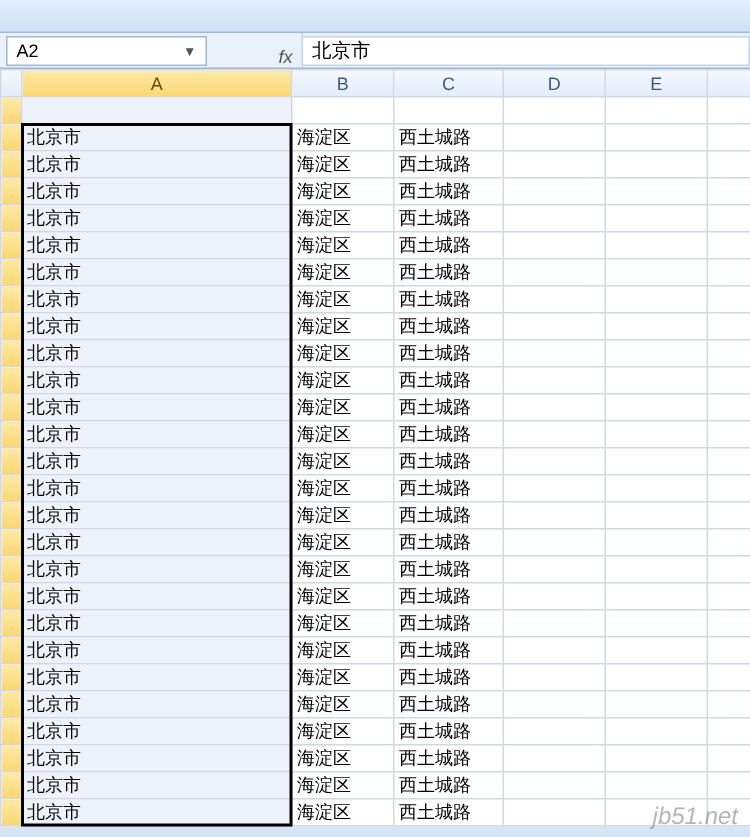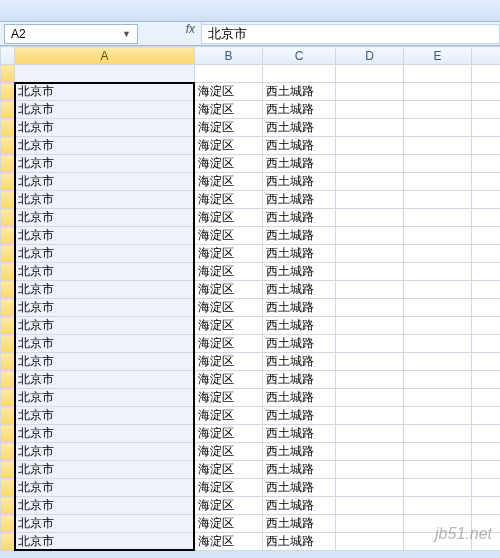--- a/index.html
+++ b/index.html
@@ -44,21 +44,21 @@
     display: flex;
     align-items: center;
     padding: 0 6px;
     font-size: 12px;
     justify-content: space-between;
   }
   .name-box .dd { color: #555; font-size: 9px; }
   .fx-label {
     width: 60px;
     display: flex;
-    align-items: flex-start;
+    align-items: flex-end;
     justify-content: flex-end;
     padding-right: 6px;
     font-style: italic;
     color: #555;
     border-right: 1px solid #c4d4ea;
     height: 100%;
   }
   .formula-contents {
     flex: 1;
     height: 20px;
@@ -122,21 +122,21 @@
   .col-E { width: 68px; }
   .col-F { width: 29px; }
   .sel-border {
     position: absolute;
     border: 2px solid #000;
     pointer-events: none;
   }
   .watermark {
     position: absolute;
     right: 8px;
-    bottom: 15px;
+    bottom: 4px;
     color: rgba(120,120,120,0.55);
     font-size: 16px;
     font-style: italic;
     pointer-events: none;
   }
 </style>
 </head>
 <body>
 
 <div class="ribbon-row">

